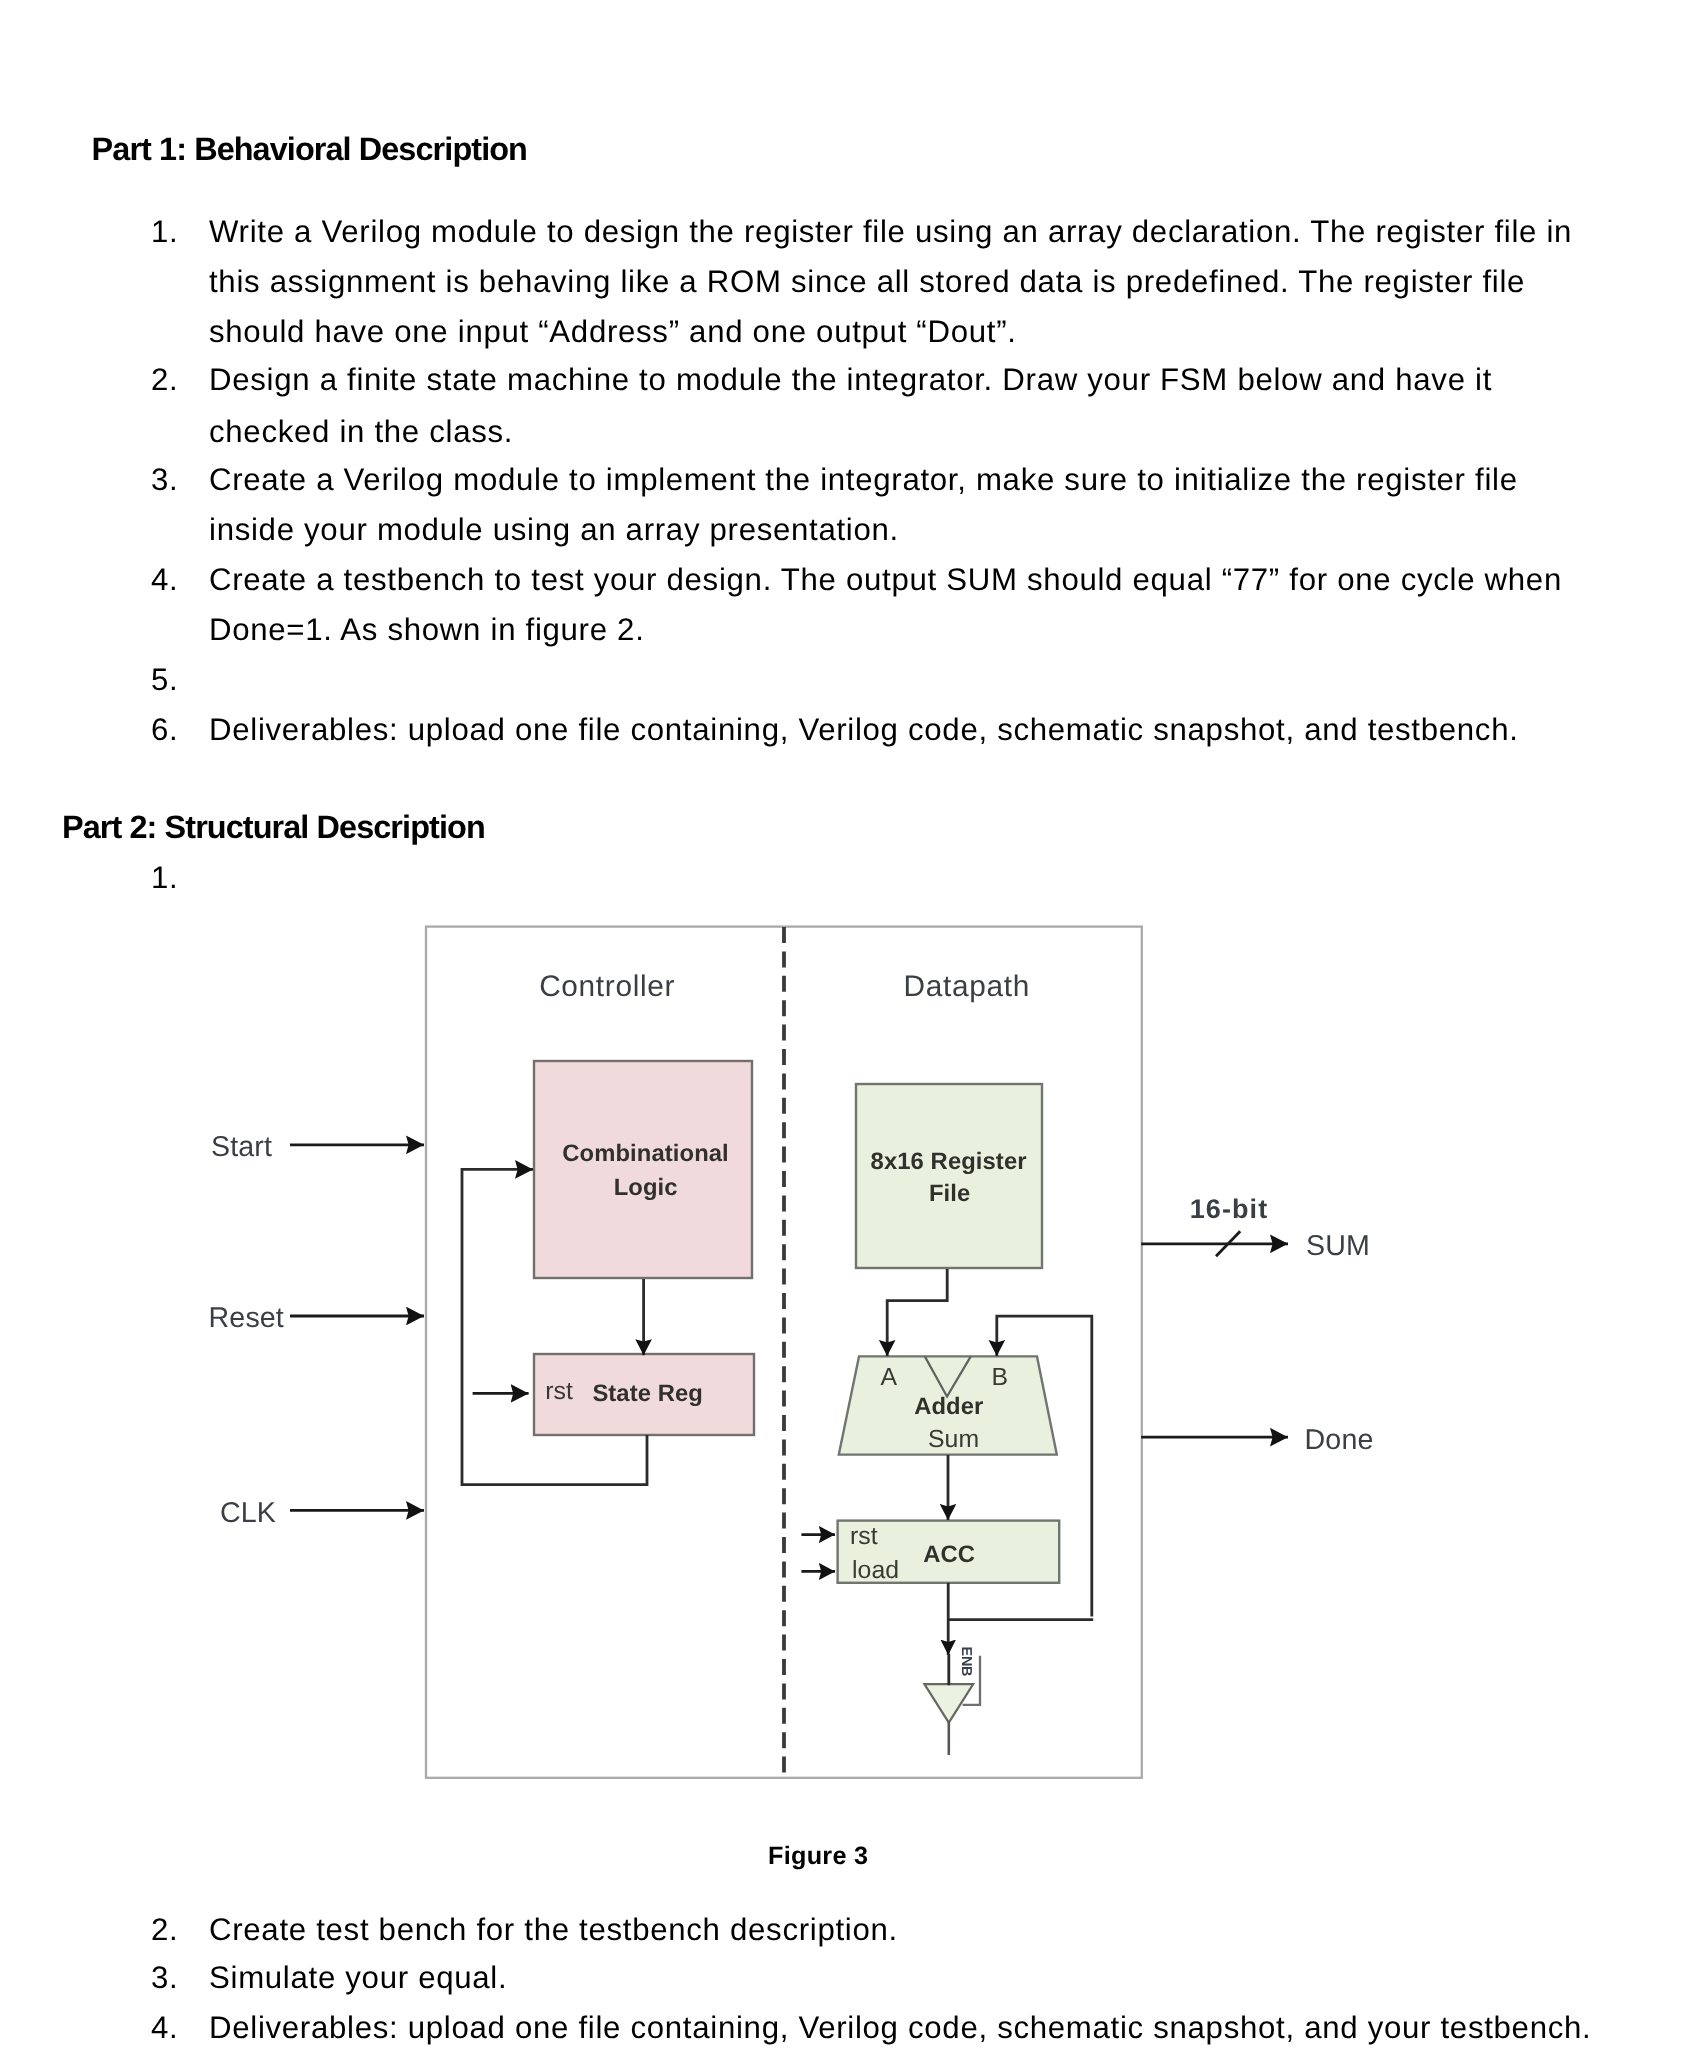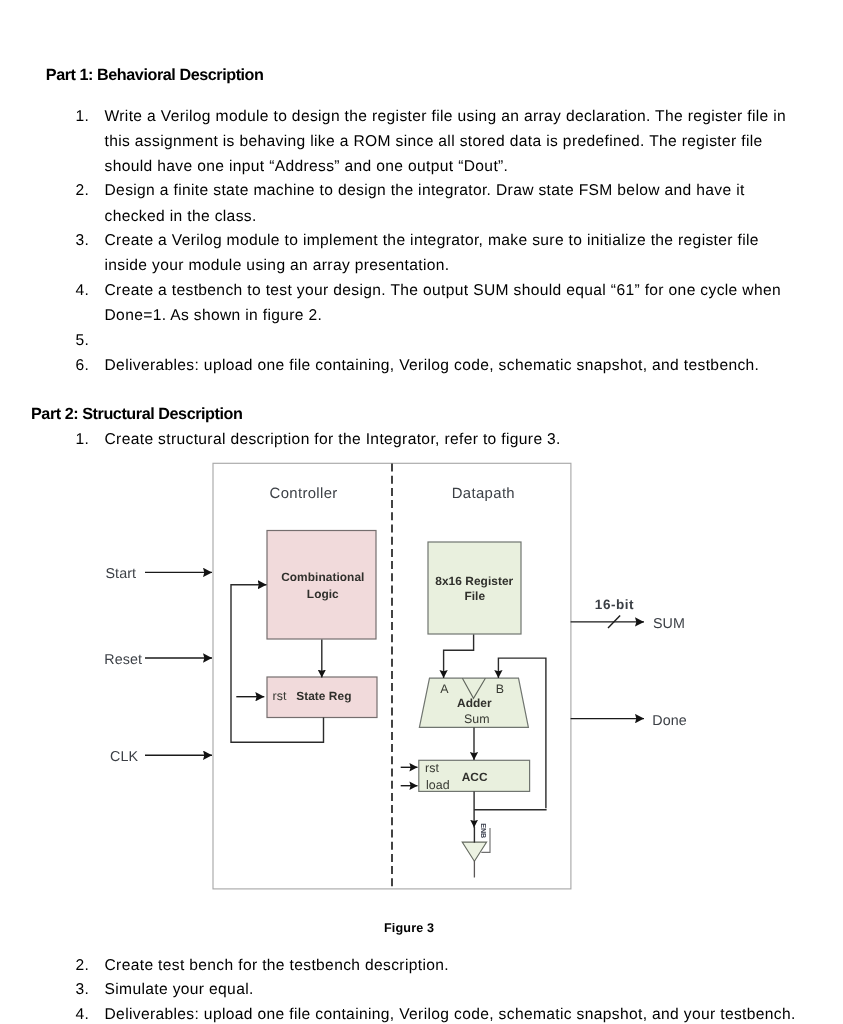--- a/index.html
+++ b/index.html
@@ -28,38 +28,38 @@
 <body>
 
 <div class="page">
 
   <div class="heading" style="left:45.8px;top:28.5px;">Part 1: Behavioral Description</div>
 
   <div class="item" style="left:104.5px;top:66.6px;width:682px;">
     <span class="n">1.</span><span>Write a Verilog module to design the register file using an array declaration. The register file in this assignment is behaving like a ROM since all stored data is predefined. The register file should have one input “Address” and one output “Dout”.</span>
   </div>
   <div class="item" style="left:104.5px;top:141.3px;width:660px;">
-    <span class="n">2.</span><span>Design a finite state machine to design the integrator. Draw state FSM below and have it checked in the class.</span>
+    <span class="n">2.</span><span>Design a finite state machine to module the integrator. Draw your FSM below and have it checked in the class.</span>
   </div>
   <div class="item" style="left:104.5px;top:190.9px;width:682px;">
     <span class="n">3.</span><span>Create a Verilog module to implement the integrator, make sure to initialize the register file inside your module using an array presentation.</span>
   </div>
   <div class="item" style="left:104.5px;top:240.8px;width:690px;">
-    <span class="n">4.</span><span>Create a testbench to test your design. The output SUM should equal “61” for one cycle when Done=1. As shown in figure 2.</span>
+    <span class="n">4.</span><span>Create a testbench to test your design. The output SUM should equal “77” for one cycle when Done=1. As shown in figure 2.</span>
   </div>
   <div class="item" style="left:104.5px;top:290.9px;width:690px;">
     <span class="n">5.</span>
   </div>
   <div class="item" style="left:104.5px;top:315.9px;width:690px;">
     <span class="n">6.</span><span>Deliverables: upload one file containing, Verilog code, schematic snapshot, and testbench.</span>
   </div>
 
   <div class="heading" style="left:31px;top:368px;">Part 2: Structural Description</div>
   <div class="item" style="left:104.5px;top:390.2px;width:690px;">
-    <span class="n">1.</span><span>Create structural description for the Integrator, refer to figure 3.</span>
+    <span class="n">1.</span>
   </div>
 
   <svg id="diagram" width="843" height="1024" viewBox="0 0 843 1024">
     <defs>
       <marker id="ah" markerWidth="9.4" markerHeight="9.4" refX="9.0" refY="4.7" orient="auto" markerUnits="userSpaceOnUse">
         <path d="M0,0 L9.0,4.7 L0,9.4 L1.3,4.7 Z" fill="#121212"></path>
       </marker>
       <marker id="ahs" markerWidth="8.4" markerHeight="8.6" refX="8.1" refY="4.3" orient="auto" markerUnits="userSpaceOnUse">
         <path d="M0,0 L8.1,4.3 L0,8.6 L1.2,4.3 Z" fill="#121212"></path>
       </marker>

